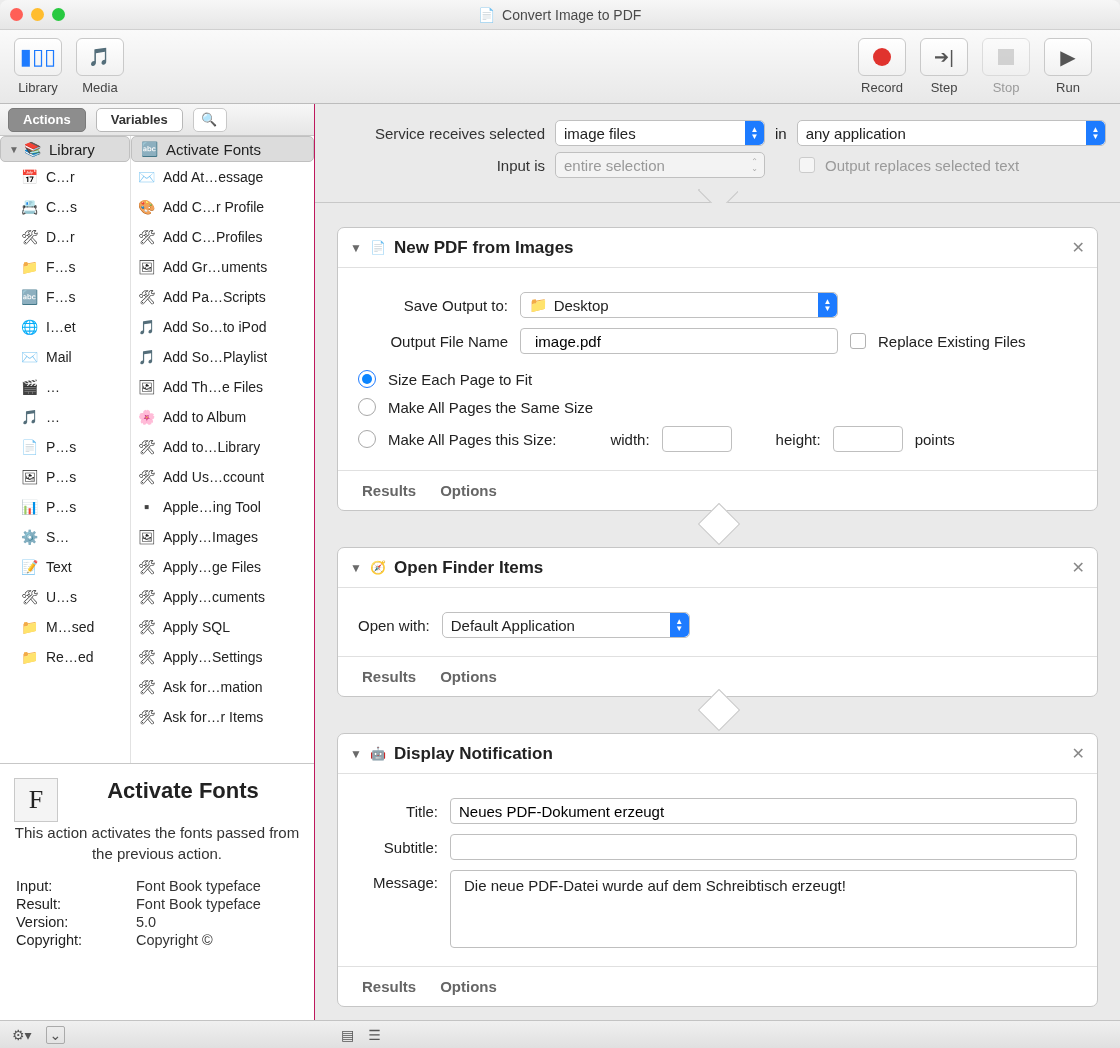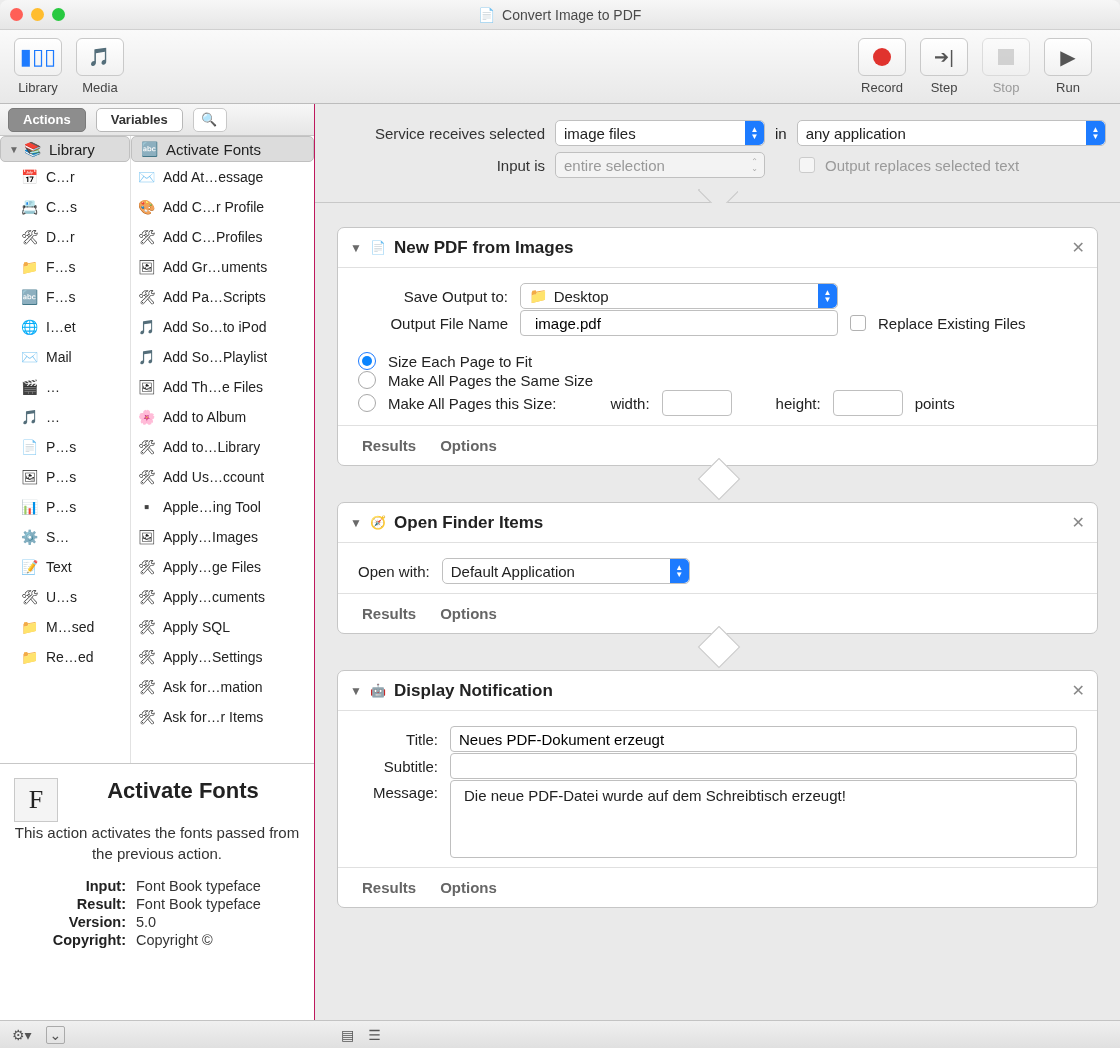--- a/index.html
+++ b/index.html
@@ -36,21 +36,21 @@
 .row.sel{background:#dcdcdc;}
 .row .ri{ width:20px; height:20px; flex-shrink:0; display:flex; align-items:center; justify-content:center; font-size:14px;}
 .row .tri{width:8px; font-size:10px; color:#6a6a6a;}
 .row .txt{overflow:hidden; text-overflow:ellipsis;}
 
 .info { height:256px; padding:14px 14px 8px; background:#fff; overflow:hidden;}
 .info h2{font-size:22px; font-weight:700; text-align:center; margin-bottom:10px;}
 .info .fonticon{float:left; width:44px; height:44px; border:1px solid #c9c9c9; background:#f4f4f4; display:flex; align-items:center; justify-content:center; font-family:Georgia,serif; font-size:26px; margin-right:8px;}
 .info .desc{clear:both; text-align:center; font-size:15px; color:#333; margin:10px 0 12px; line-height:1.4;}
 .info table{width:100%; font-size:14.5px;}
-.info td.k{text-align:right; font-weight:700; padding-right:8px; width:118px; vertical-align:top;}
+.info td.k{font-weight:400; padding-right:8px; width:118px; vertical-align:top;}
 .info td.v{color:#333;}
 
 
 .right { flex:1; background:linear-gradient(#eaeaea,#eaeaea); display:flex; flex-direction:column; overflow:hidden;}
 .cfg { padding:10px 14px 18px; border-bottom:1px solid #c8c8c8; position:relative;}
 .cfgrow{display:flex; align-items:center; gap:10px; margin:6px 0;}
 .cfgrow .lab{width:216px; text-align:right; font-size:15px; color:#333;}
 .sel{ height:26px; border:1px solid #c0c0c0; border-radius:5px; background:#fff; display:flex; align-items:center; padding:0 4px 0 8px; font-size:15px; position:relative;}
 .sel .cap{position:absolute; right:0; top:0; bottom:0; width:19px; background:#1d7bff; border-radius:0 5px 5px 0; display:flex; flex-direction:column; align-items:center; justify-content:center; color:#fff; font-size:8px; line-height:7px;}
 .sel.dis{background:#f3f3f3; color:#999;}
@@ -59,21 +59,21 @@
 .notch{position:absolute; bottom:-1px; left:50%; transform:translateX(-50%); width:40px; height:14px; overflow:hidden;}
 .notch::before{content:""; position:absolute; left:6px; top:-14px; width:28px; height:28px; background:#eaeaea; border:1px solid #c8c8c8; transform:rotate(45deg);}
 
 .wf{flex:1; overflow-y:auto; padding:6px 10px 10px;}
 .card{background:#fff; border:1px solid #c6c6c6; border-radius:7px; margin:18px 12px; position:relative;}
 .chead{height:40px; border-bottom:1px solid #e0e0e0; display:flex; align-items:center; padding:0 12px; gap:8px;}
 .chead .disc{font-size:12px; color:#6a6a6a;}
 .chead h3{font-size:17px; font-weight:700;}
 .chead .x{margin-left:auto; color:#888; font-size:16px; cursor:pointer;}
 .cbody{padding:14px 20px 8px;}
-.frow{display:flex; align-items:center; gap:12px; margin:1px 0;}
+.frow{display:flex; align-items:center; gap:12px; margin:10px 0;}
 .frow .fl{width:150px; text-align:right; font-size:15px;}
 .inp{height:26px; border:1px solid #bfbfbf; border-radius:4px; background:#fff; padding:0 8px; font-size:15px;}
 .radio{width:18px; height:18px; border:1px solid #a8a8a8; border-radius:50%; display:inline-flex; align-items:center; justify-content:center; background:#fff; flex-shrink:0;}
 .radio.on{border-color:#1d7bff;}
 .radio.on::after{content:""; width:10px; height:10px; background:#0a84ff; border-radius:50%;}
 .cfoot{border-top:1px solid #e0e0e0; height:40px; display:flex; align-items:center; padding:0 24px; gap:24px; font-size:15px; color:#666; font-weight:600;}
 .connector{height:18px; display:flex; justify-content:center; margin:-6px 0 -12px;}
 .connector .v{width:40px; height:18px; position:relative;}
 .connector .v::before{content:""; position:absolute; left:6px; top:-14px; width:28px; height:28px; border:1px solid #c6c6c6; background:#fff; transform:rotate(45deg);}
 

